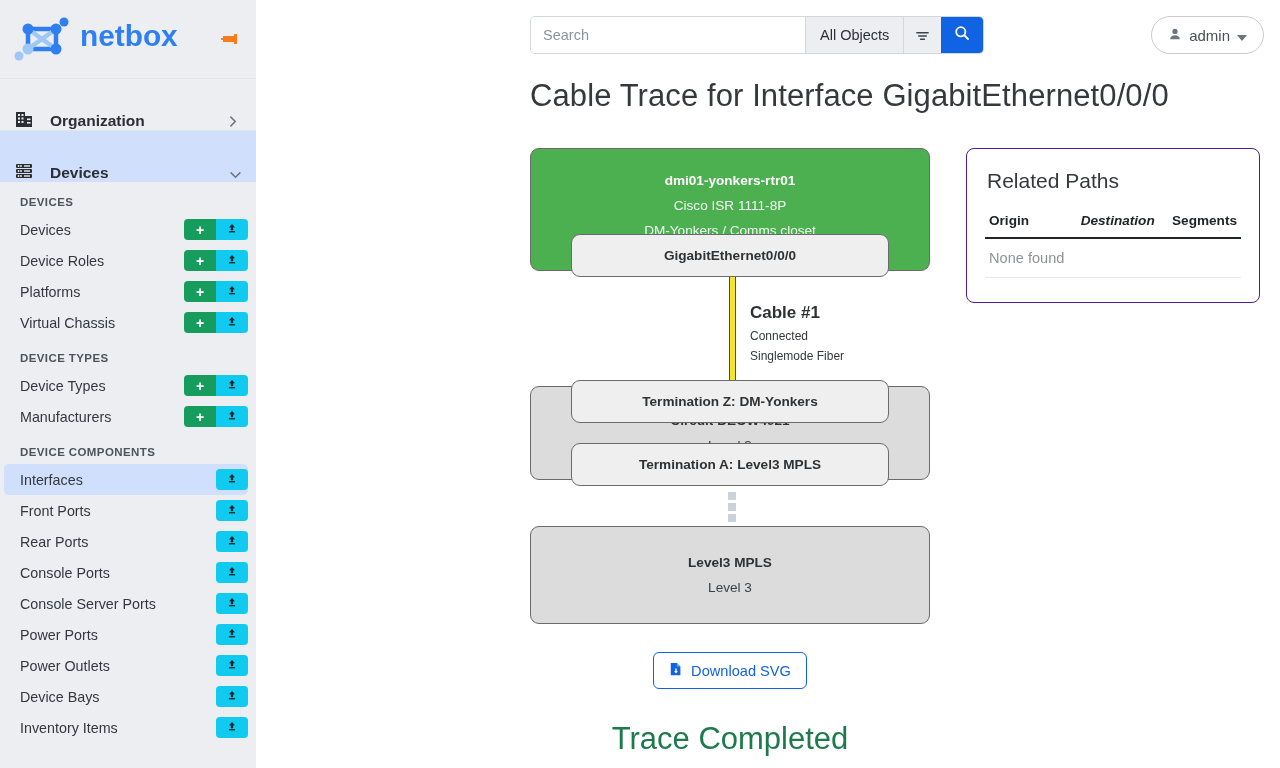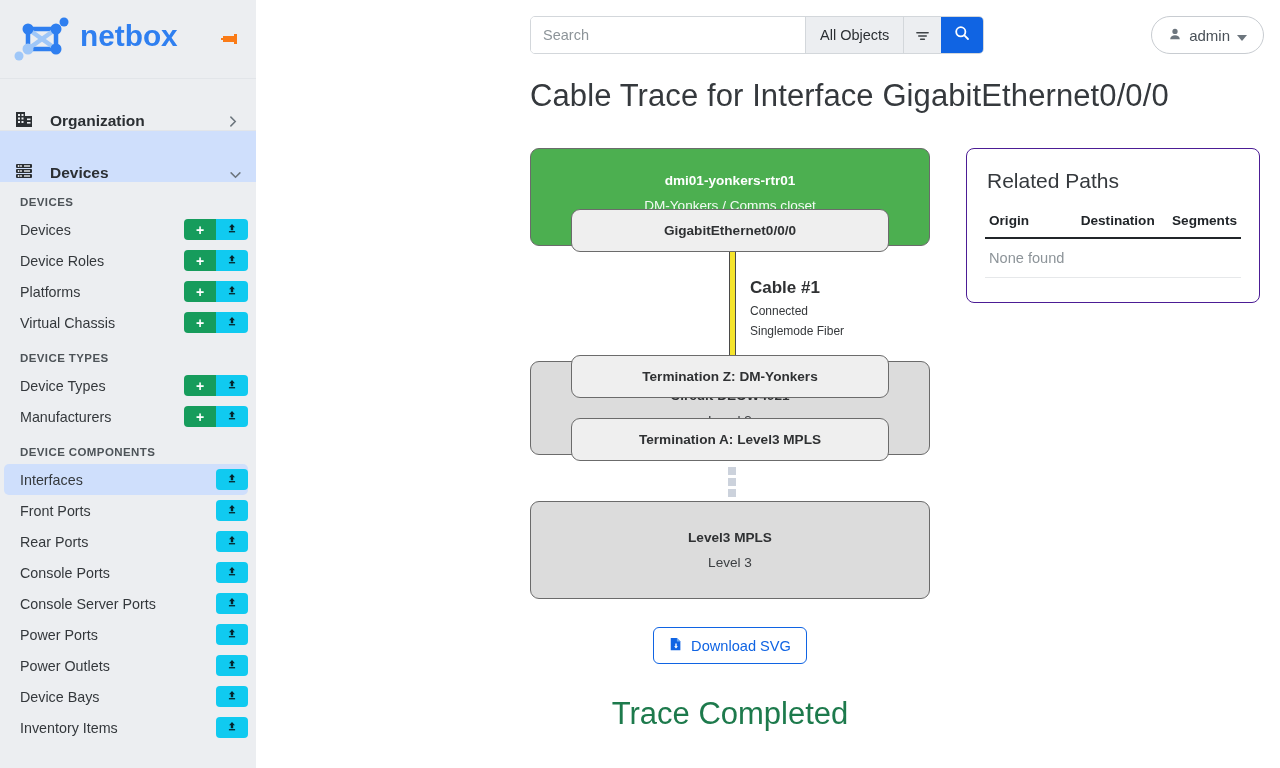--- a/index.html
+++ b/index.html
@@ -181,21 +181,21 @@
   table.paths { width: 100%; border-collapse: collapse; }
   table.paths th {
     text-align: left; font-size: 13.6px; font-weight: 700; color: #212529;
     padding: 2px 4px 9px; border-bottom: 2px solid #212529;
   }
   table.paths td {
     font-size: 14.6px; color: #8d9499;
     padding: 11px 4px; border-bottom: 1px solid #e6e8ea;
   }
   .col-origin { width: 42%; }
-  .col-dest { width: 37%; }
+  .col-dest { width: 37%; font-style: italic; }
 </style>
 </head>
 <body>
 
 <div id="app">
 
   <div id="sidebar">
 
     <div class="brand">
       <span class="brand-logo">
@@ -497,20 +497,21 @@
     </div>
 
     <div class="page-title">Cable Trace for Interface GigabitEthernet0/0/0</div>
 
     <div class="content">
 
       <div class="trace">
 
         <div class="node node-device">
           <div class="n-title">dmi01-yonkers-rtr01</div>
+          <div class="n-sub">Cisco ISR 1111-8P</div>
           <div class="n-sub">DM-Yonkers / Comms closet</div>
         </div>
 
         <div class="node node-term overlap-up">GigabitEthernet0/0/0</div>
 
         <div class="cable-seg">
           <div class="cable-line"></div>
           <div class="cable-info">
             <div class="ci-title">Cable #1</div>
             <div class="ci-line">Connected</div>

